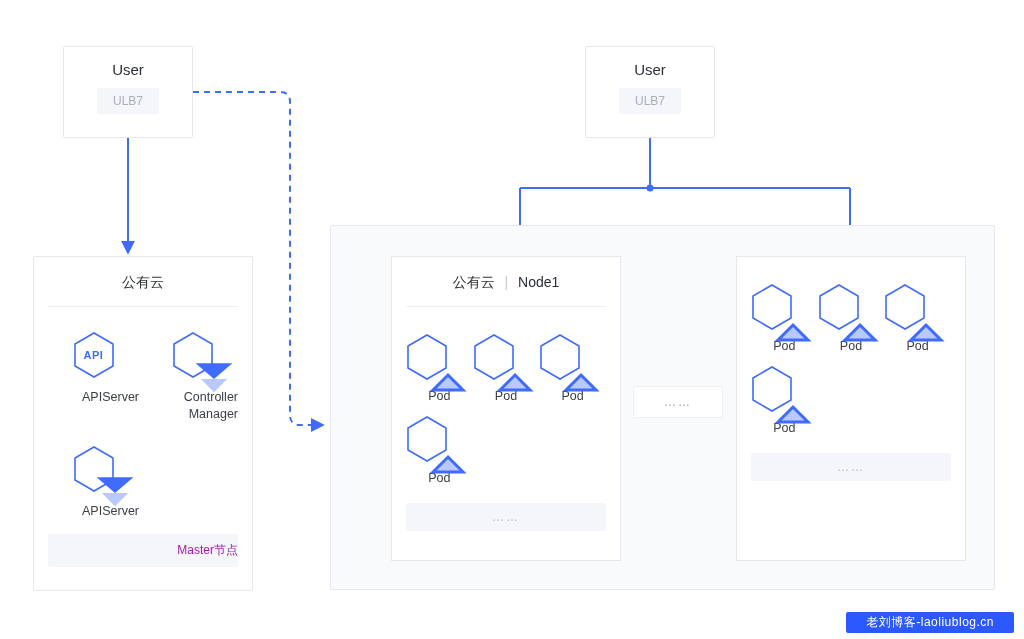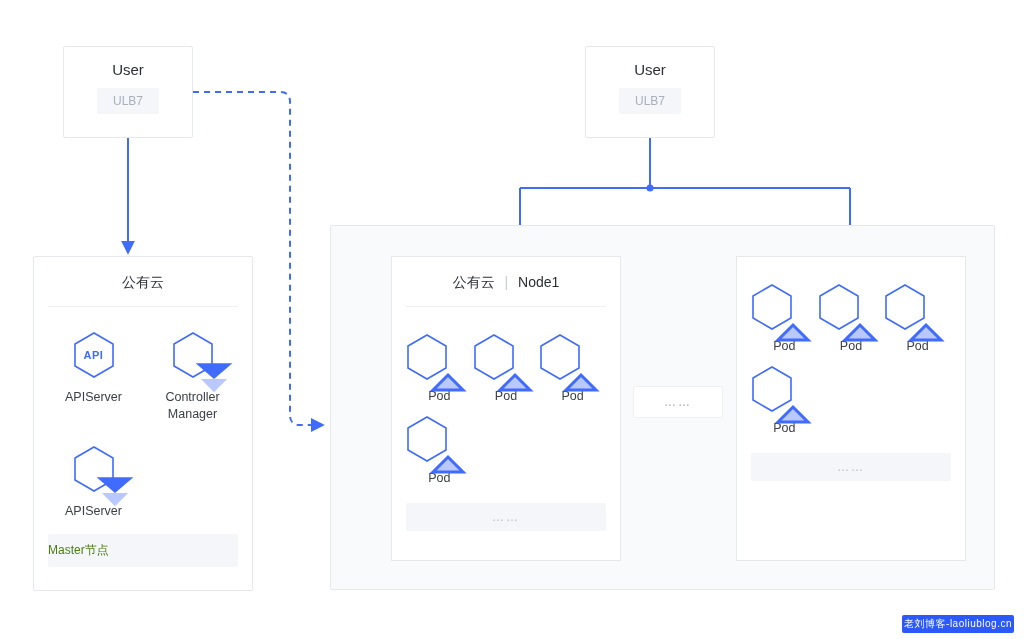--- a/index.html
+++ b/index.html
@@ -51,30 +51,30 @@
   }
   .panel-title .sep { color: #c6ccd8; margin: 0 6px; }
   .comp-grid {
     display: grid;
     grid-template-columns: 1fr 1fr;
     row-gap: 22px;
     column-gap: 8px;
     padding-top: 24px;
   }
   .comp {
-    text-align: center;
+    text-align: right;
   }
   .comp .hex { margin: 0 auto 10px auto; }
   .comp .lbl { font-size: 12.5px; color: #3a3e46; line-height: 1.35; }
   .master-footer {
     margin-top: 14px;
     background: #f4f6f9;
-    color: #4d7c0f;
-    font-size: 12px;
-    text-align: left;
+    color: #a21caf;
+    font-size: 12px;
+    text-align: right;
     border-radius: 2px;
     padding: 8px 0;
   }
 
   
   #cluster {
     left: 330px; top: 225px;
     width: 665px; height: 365px;
     background: #f9fafc;
     border: 1px solid #e6e8ee;
@@ -127,24 +127,24 @@
     width: 42px; height: 48px;
     position: relative;
     display: flex; align-items: center; justify-content: center;
   }
   .hex svg { width: 42px; height: 48px; position: absolute; left: 0; top: 0; }
   .hex .glyph { position: relative; z-index: 2; }
 
   .watermark {
     position: absolute;
     right: 10px; bottom: 6px;
-    font-size: 10px;
+    font-size: 12px;
     color: #fff;
     background: #2b59ff;
-    padding: 2px 2px;
+    padding: 2px 20px;
     border-radius: 2px;
     letter-spacing: 0.5px;
   }
 </style>
 </head>
 <body>
 
 <svg class="arrows">
   <defs>
     <marker id="arrow" viewBox="0 0 10 10" refX="8" refY="5" markerWidth="7" markerHeight="7" orient="auto-start-reverse">

